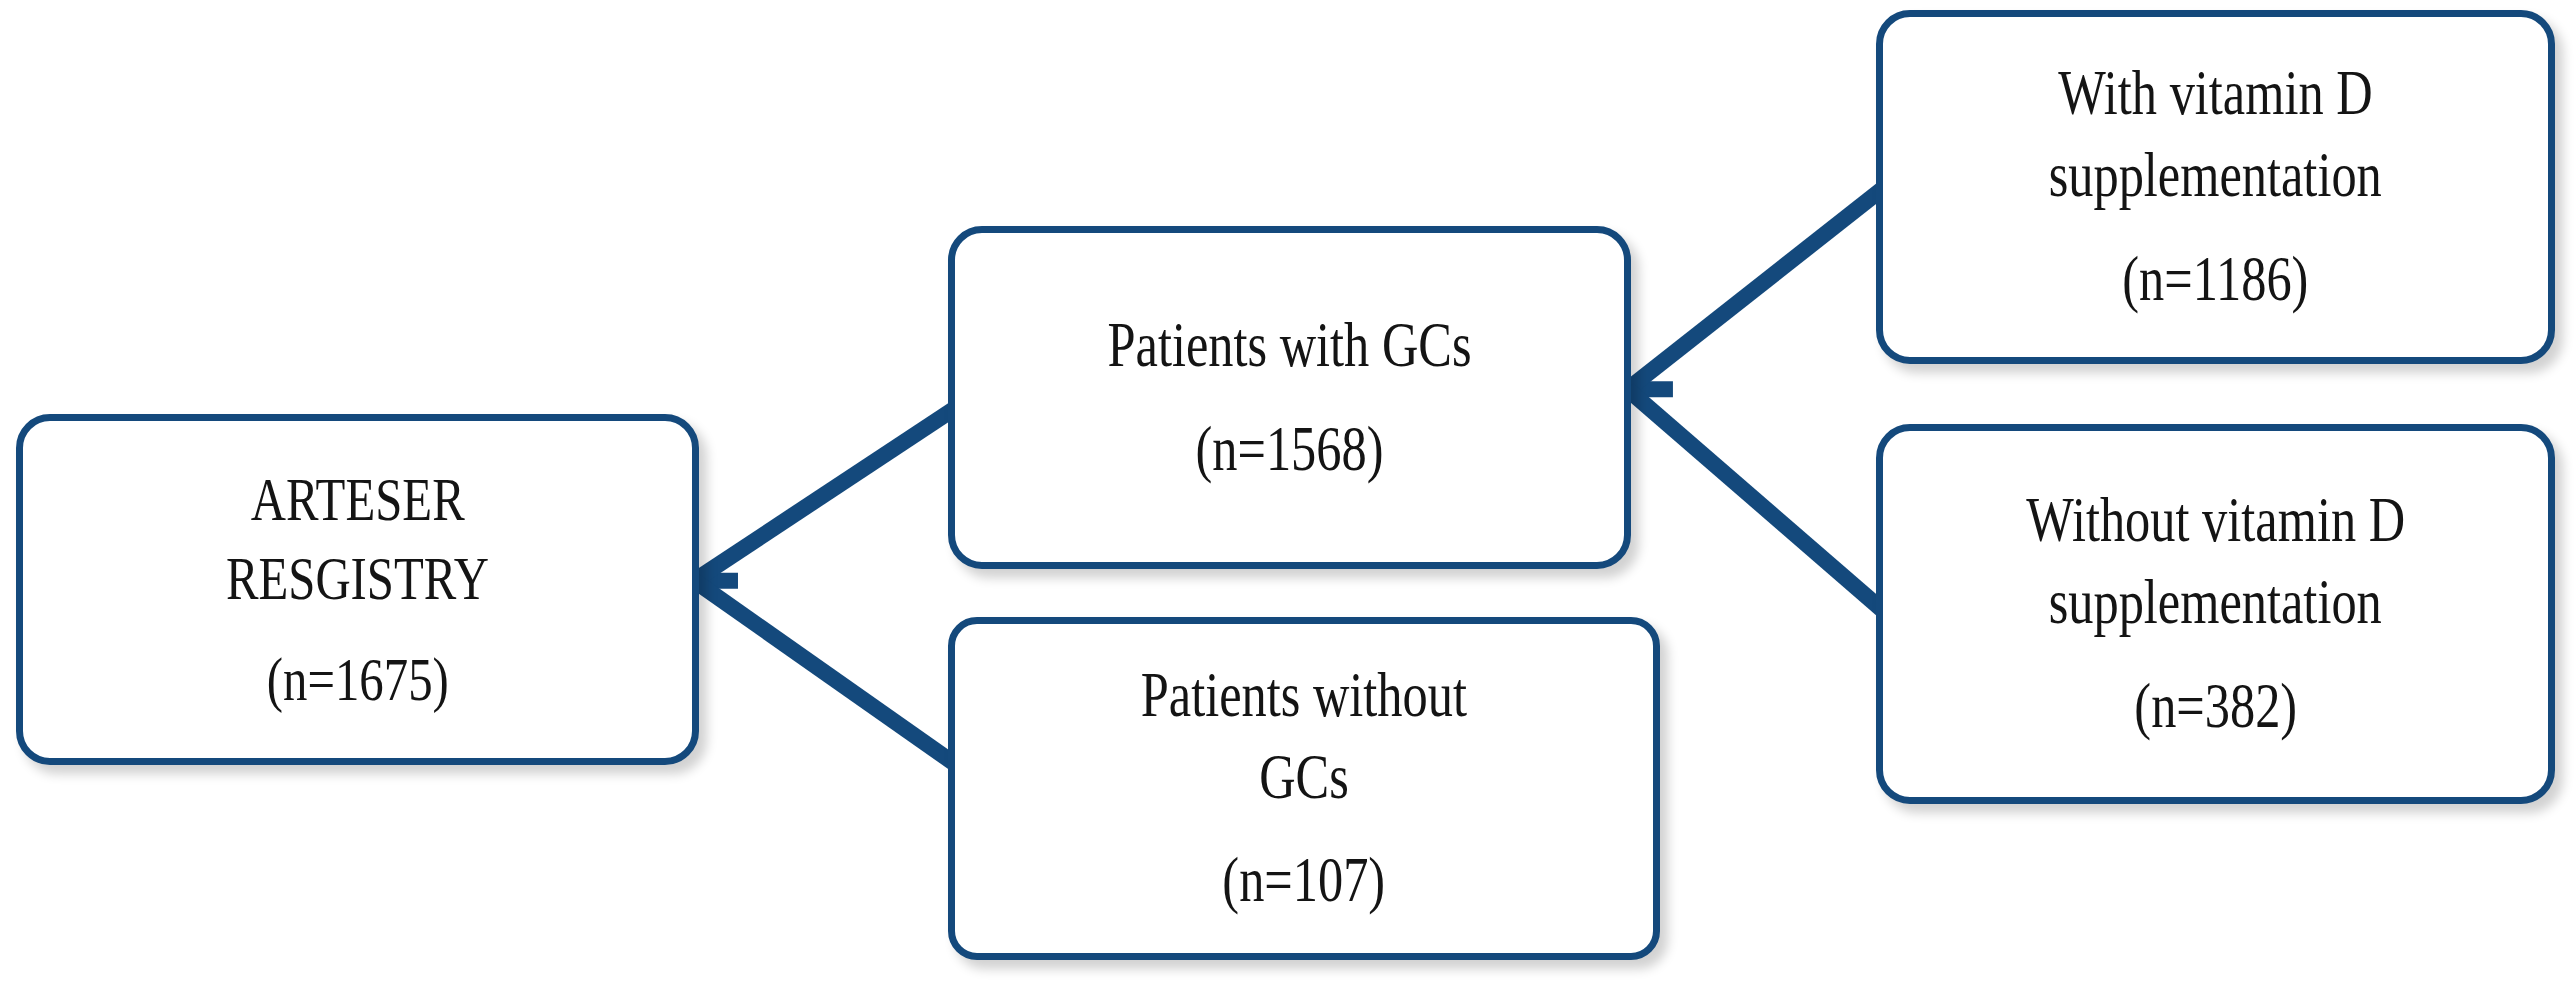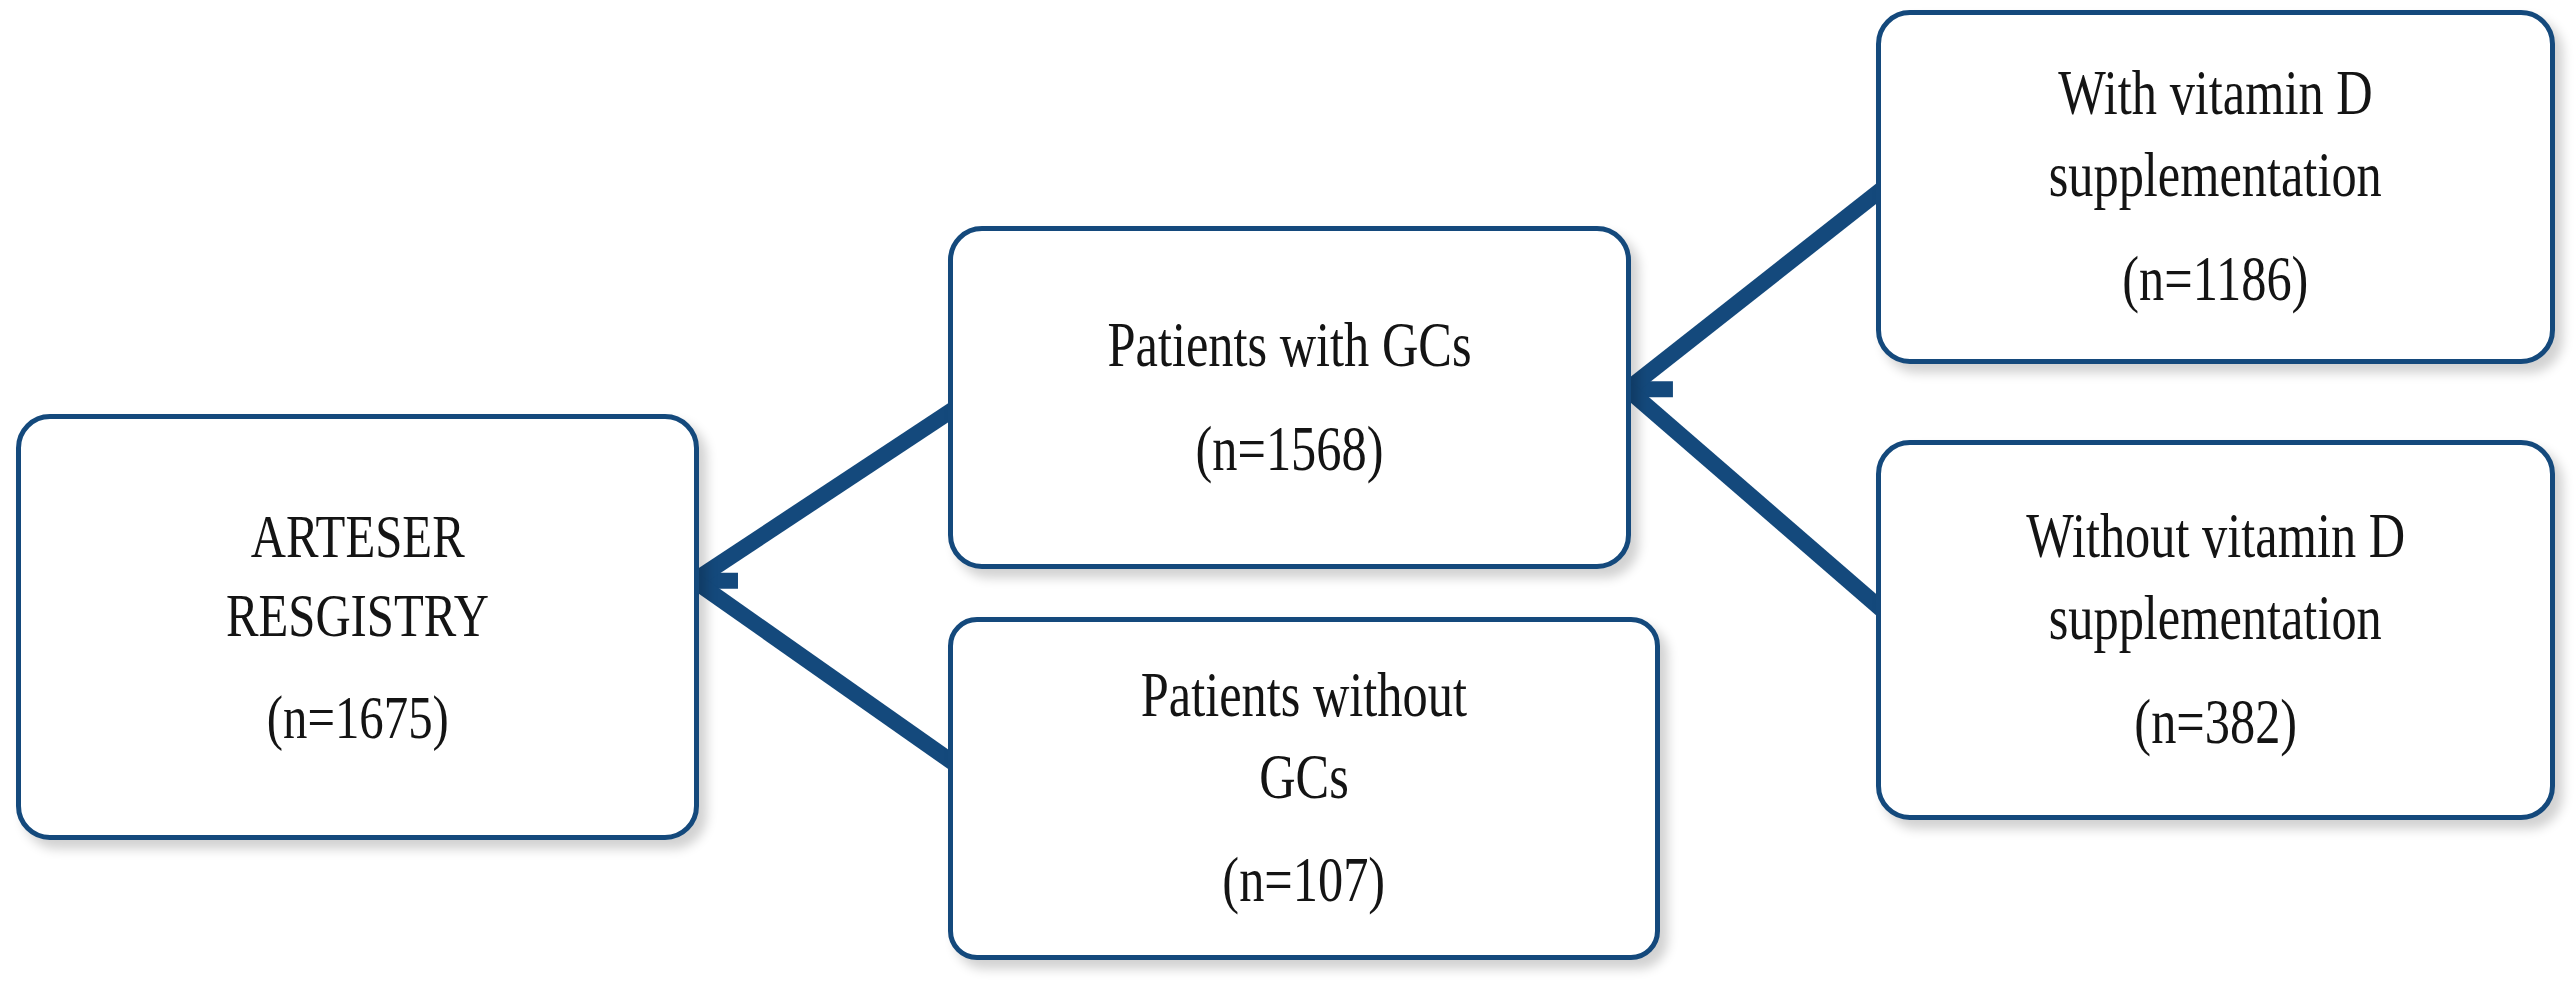--- a/index.html
+++ b/index.html
@@ -22,21 +22,21 @@
     left: 0;
     top: 0;
     width: 2576px;
     height: 989px;
     pointer-events: none;
   }
   .node {
     position: absolute;
     box-sizing: border-box;
     background: #ffffff;
-    border: 5px solid #404040;
+    border: 7px solid #404040;
     border-radius: 34px;
     box-shadow: 7.3px 8.8px 10.2px rgba(0,0,0,0.18);
     display: flex;
     flex-direction: column;
     align-items: center;
     justify-content: center;
     z-index: 2;
   }
   .node-line {
     color: #141414;
@@ -45,25 +45,25 @@
     letter-spacing: 0px;
     text-align: center;
     white-space: nowrap;
     transform: scaleX(0.80);
     transform-origin: center center;
   }
   .node-line.count {
     margin-top: 22px;
   }
   
-  #node-registry      { left: 16px;   top: 414px;  width: 683px;  height: 426px; }
+  #node-registry      { left: 16px;   top: 414px;  width: 683px;  height: 351px; }
   #node-with-gcs      { left: 948px; top: 218px;  width: 683px;  height: 343px; }
   #node-without-gcs   { left: 948px; top: 617px;  width: 712px;  height: 343px; border-radius: 29px; }
   #node-with-vitd     { left: 1876px; top: 10.2px;   width: 679px;  height: 354px; }
-  #node-without-vitd  { left: 1876px; top: 440px;  width: 679px;  height: 380px; }
+  #node-without-vitd  { left: 1876px; top: 424px;  width: 679px;  height: 380px; }
   #node-registry .node-line { font-size: 61px; }
 </style>
 </head>
 <body>
 
 <div id="flow-root" style="background: rgb(255, 255, 255);">
 
   <svg id="connector-layer" viewBox="0 0 3526 1354" width="2576" height="989" xmlns="http://www.w3.org/2000/svg">
     <g fill="none" stroke="#14497c" stroke-width="22" stroke-linecap="butt">
 

